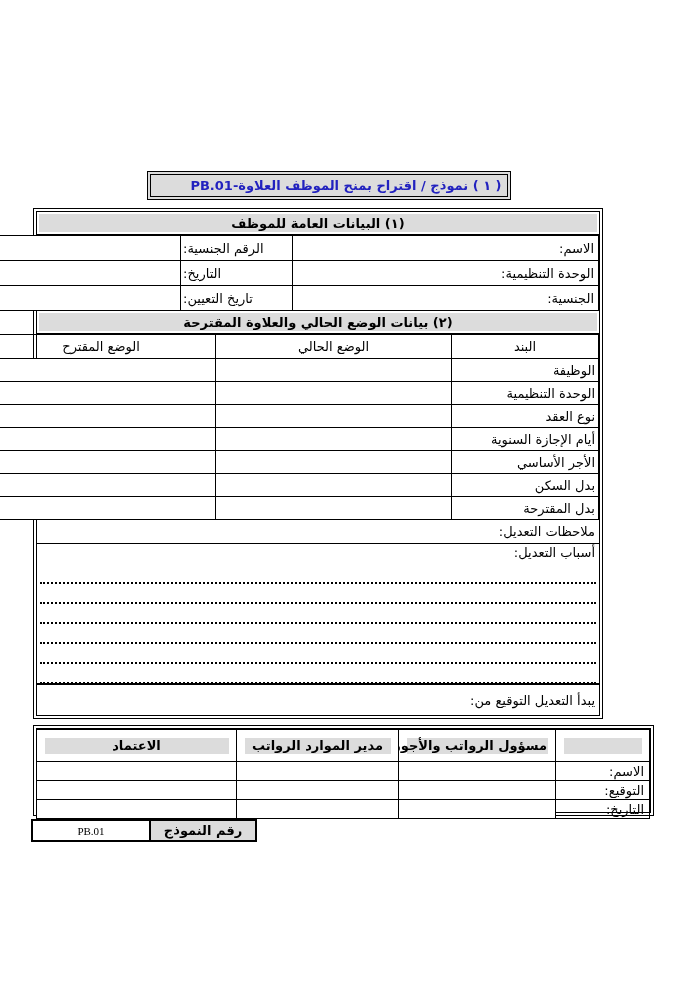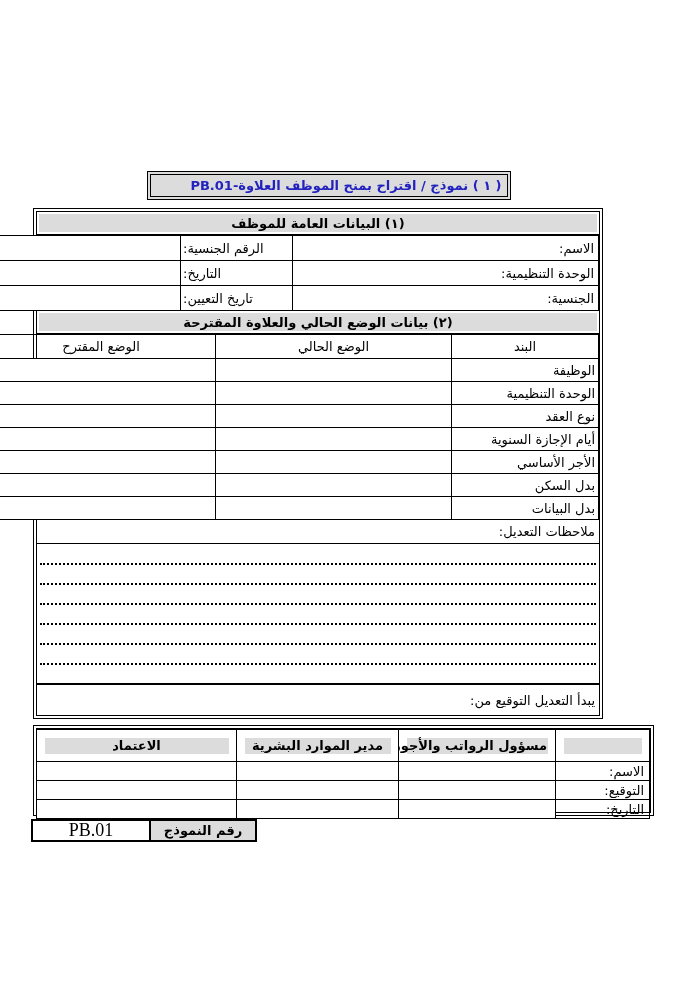--- a/index.html
+++ b/index.html
@@ -72,21 +72,21 @@
   .code-box{
     position:absolute;left:31px;top:819px;width:226px;height:23px;
     border:2px solid #000;display:flex;direction:rtl;
   }
   .code-box .code-label{
     flex:0 0 106px;background:var(--header-gray);border-left:2px solid #000;
     display:flex;align-items:center;justify-content:center;font-weight:bold;font-size:13px;
   }
   .code-box .code-value{
     flex:1 1 auto;display:flex;align-items:center;justify-content:center;
-    font-family:"Liberation Serif","DejaVu Serif",serif;font-size:18px;
+    font-family:"Liberation Serif","DejaVu Serif",serif;font-size:11px;
   }
 </style>
 </head>
 <body>
 
 <div class="title-box">
   <span class="title-text">( ١ )  نموذج / اقتراح بمنح الموظف العلاوة-PB.01</span>
 </div>
 
 <div class="main-form">
@@ -171,32 +171,33 @@
       <td class="item">الأجر الأساسي</td>
       <td class="blank"></td>
       <td class="blank"></td>
     </tr>
     <tr>
       <td class="item">بدل السكن</td>
       <td class="blank"></td>
       <td class="blank"></td>
     </tr>
     <tr>
-      <td class="item">بدل البيانات</td>
+      <td class="item">بدل المقترحة</td>
       <td class="blank"></td>
       <td class="blank"></td>
     </tr>
   </tbody>
     </table>
 
   <div class="notes-row">
     <span>ملاحظات التعديل:</span>
   </div>
 
   <div class="reasons">
+    <div class="reasons-label">أسباب التعديل:</div>
     <div class="dotted-line"></div>
     <div class="dotted-line"></div>
     <div class="dotted-line"></div>
     <div class="dotted-line"></div>
     <div class="dotted-line"></div>
     <div class="dotted-line"></div>
   </div>
 
   <div class="effective">
     <span>يبدأ التعديل التوقيع من:</span>
@@ -209,21 +210,21 @@
     <colgroup>
         <col style="width:94px">
         <col style="width:157px">
         <col style="width:162px">
         <col style="width:200px">
       </colgroup>
     <tbody>
         <tr>
       <td class="sig-head"></td>
       <td class="sig-head">مسؤول الرواتب والأجور</td>
-      <td class="sig-head">مدير الموارد البشرية</td>
+      <td class="sig-head">مدير الموارد الرواتب</td>
       <td class="sig-head">الاعتماد</td>
     </tr>
     <tr>
       <td class="sig-lbl">الاسم:</td>
       <td class="blank"></td>
       <td class="blank"></td>
       <td class="blank"></td>
     </tr>
     <tr>
       <td class="sig-lbl">التوقيع:</td>

